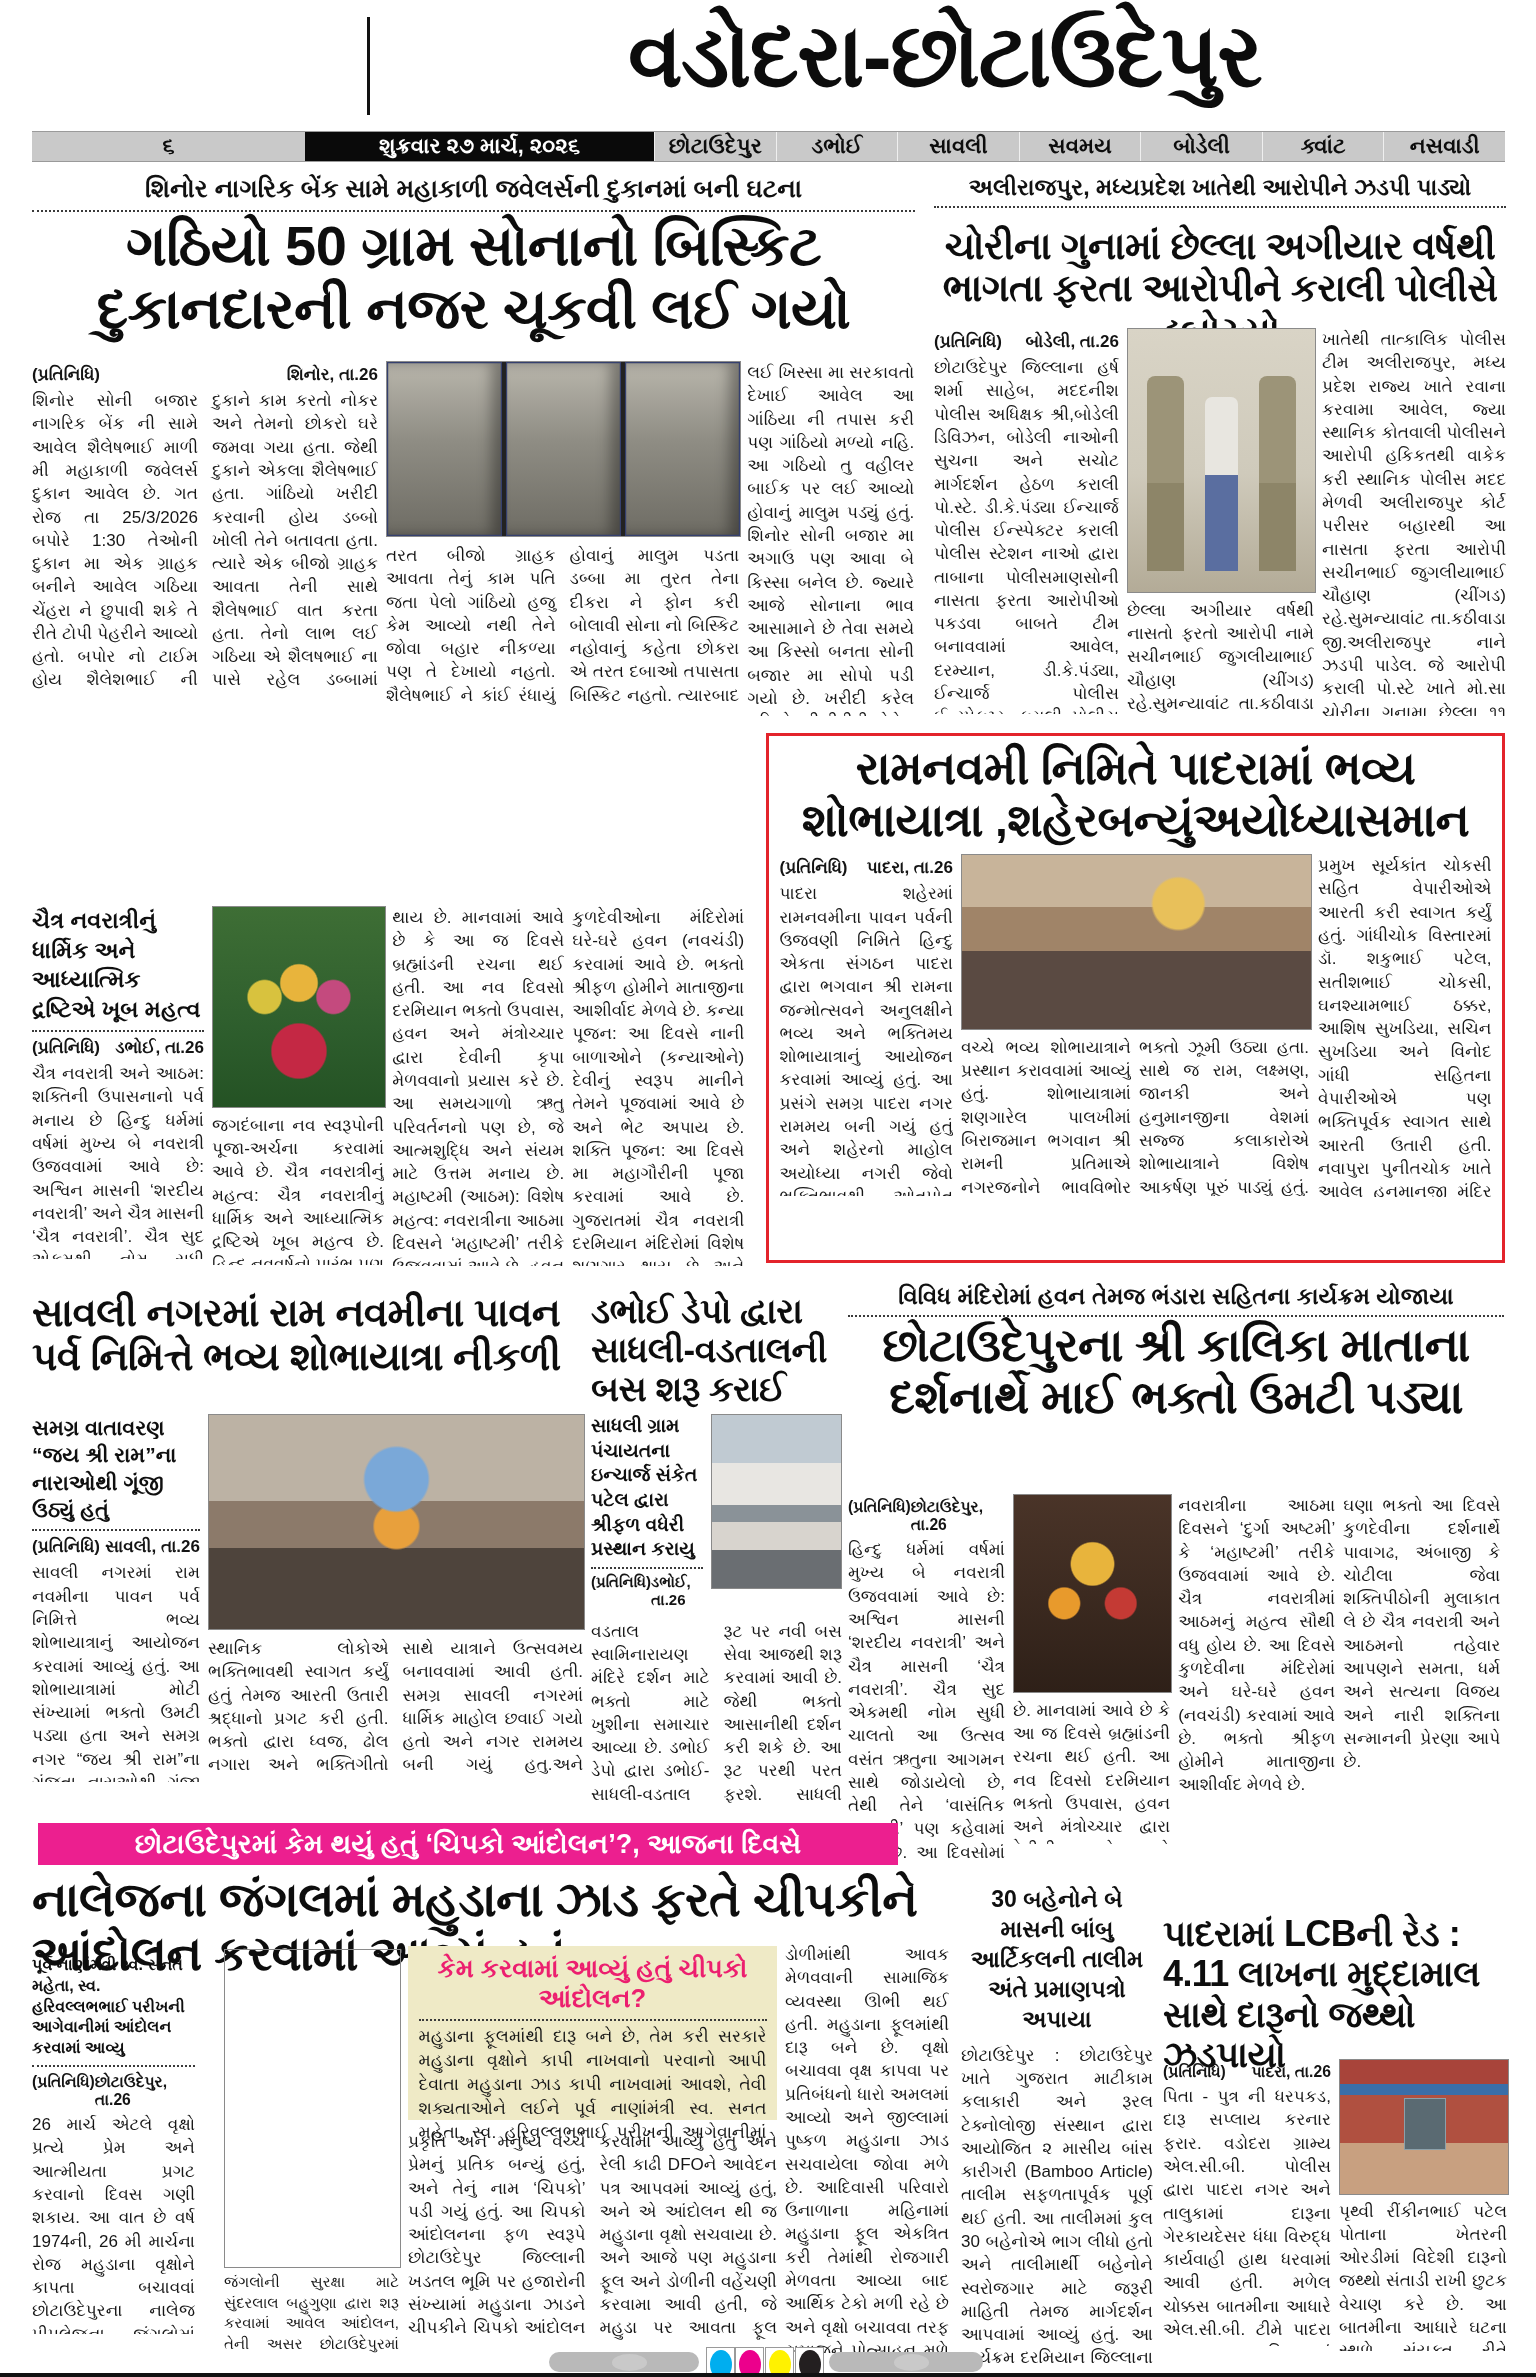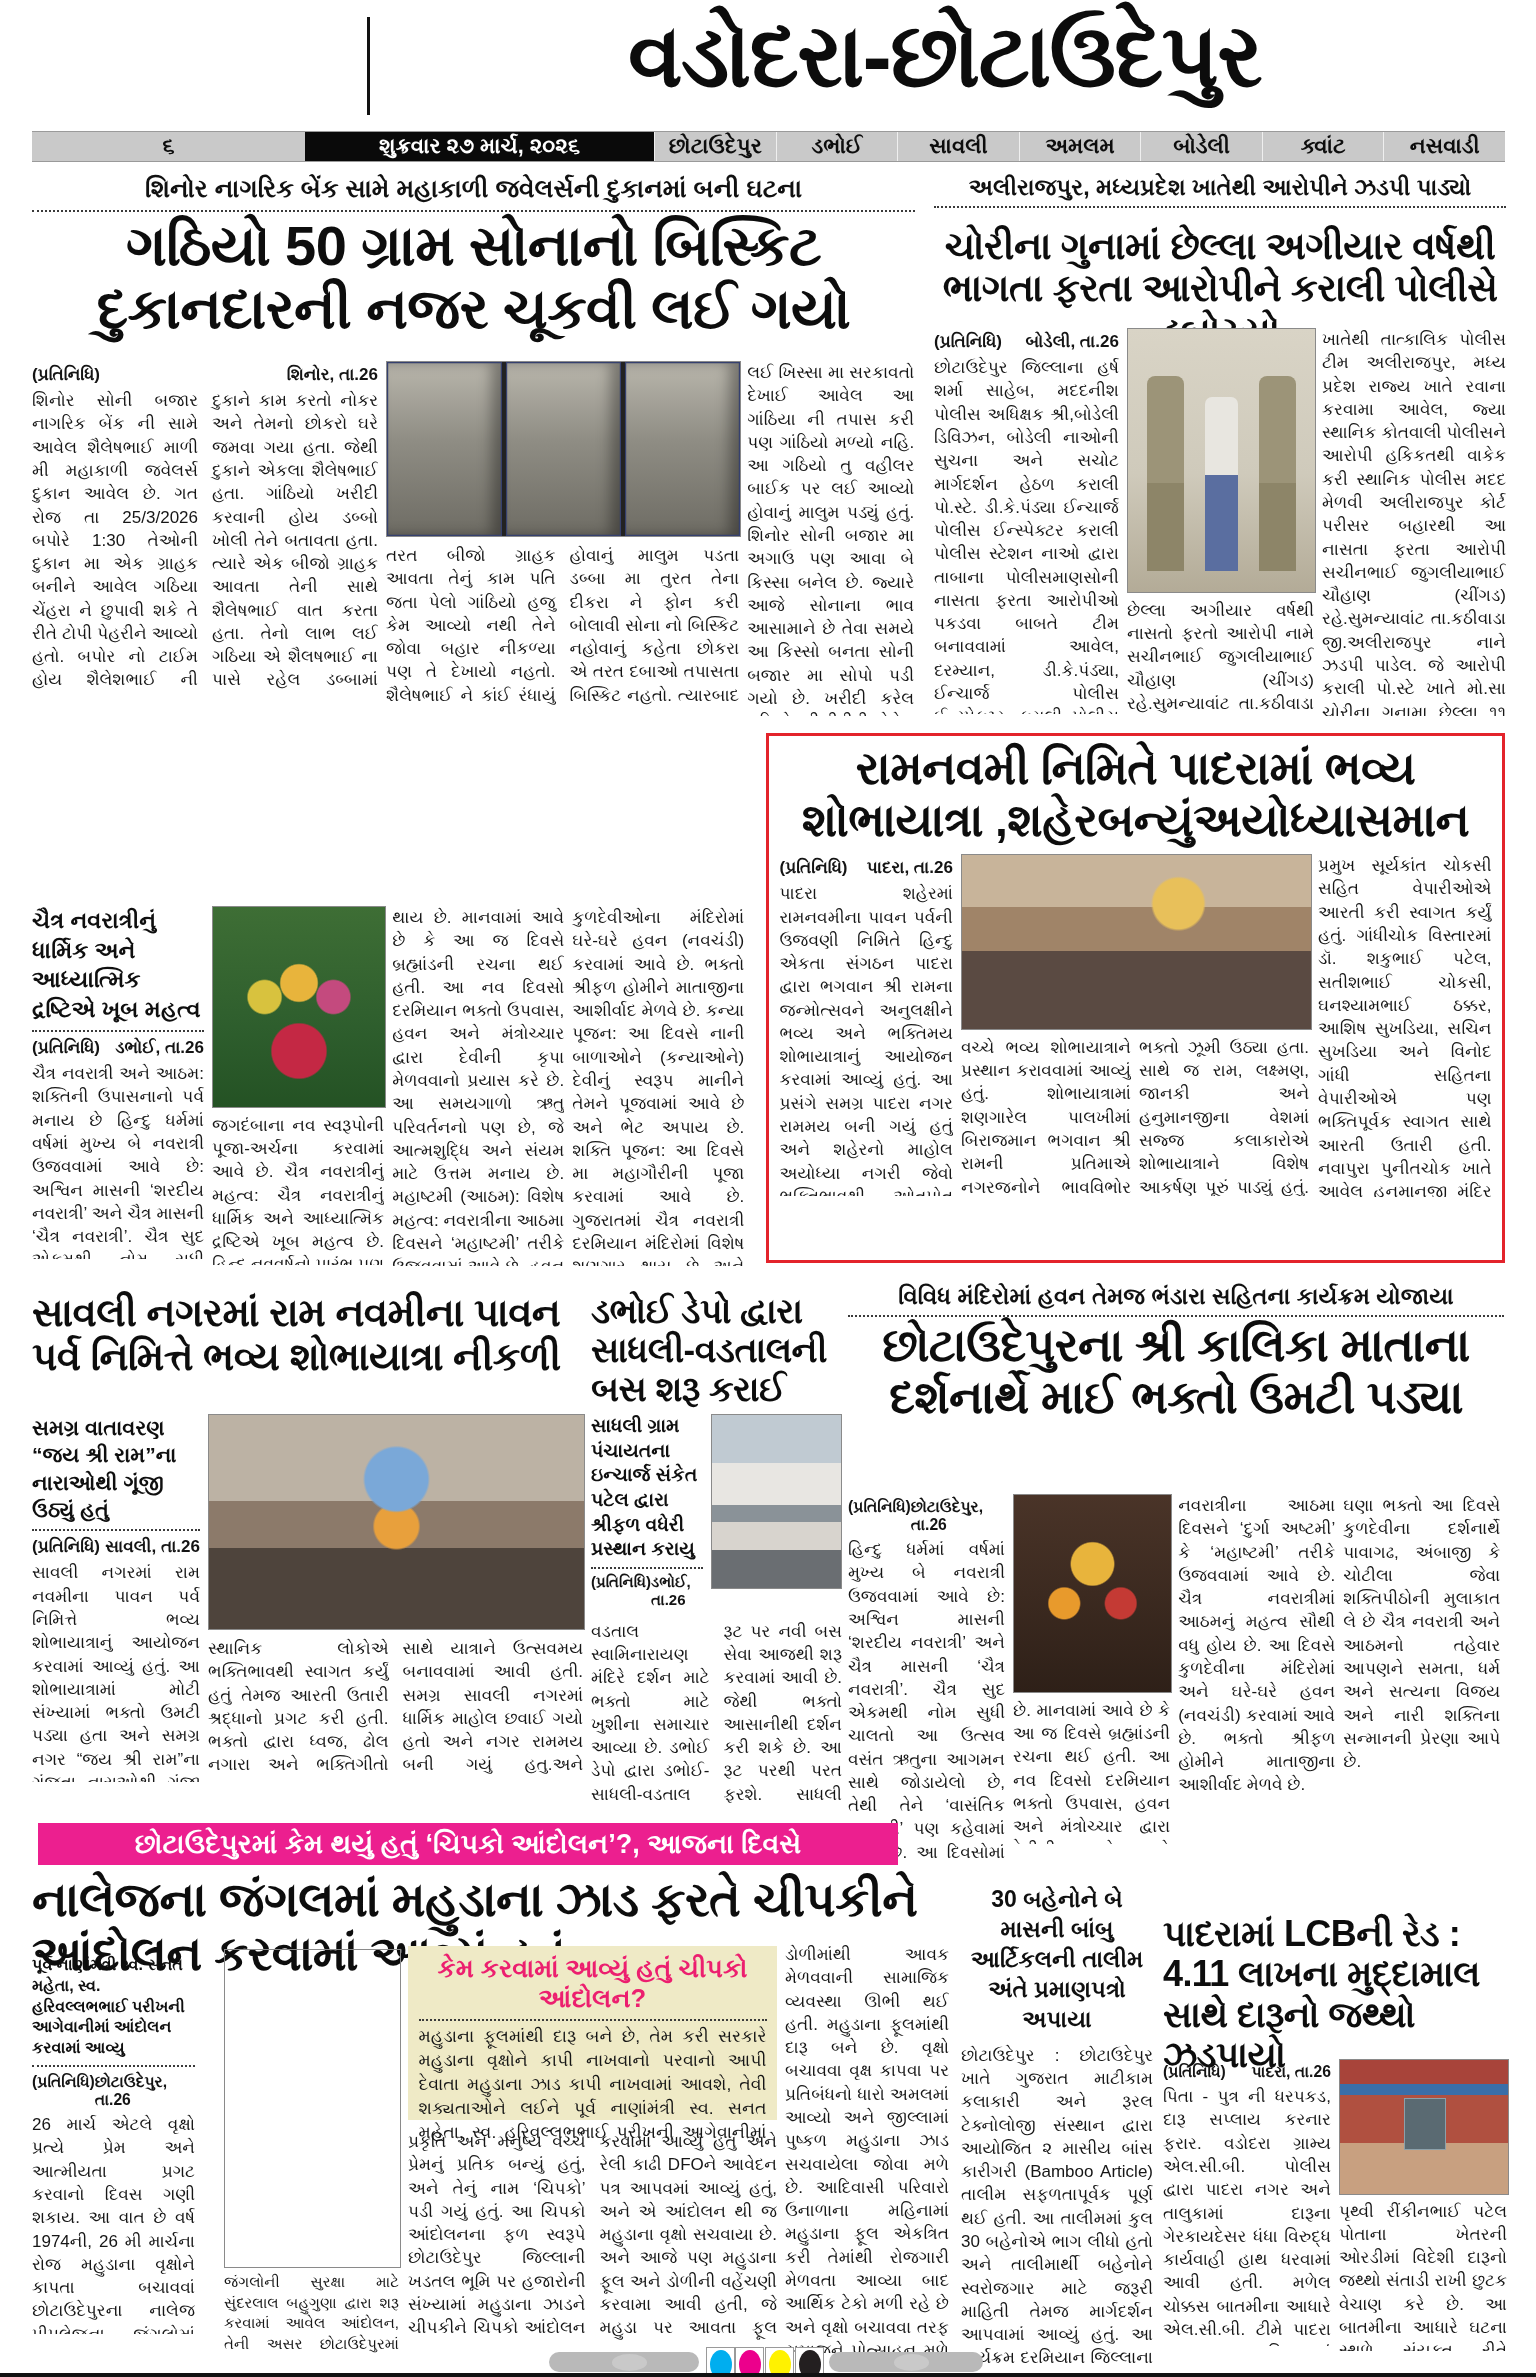--- a/index.html
+++ b/index.html
@@ -85,21 +85,21 @@
 
   <div class="abs vdiv" style="left:367px;top:17.4px;width:2.9px;height:98px;"></div>
   <div class="abs page-title" style="left:378px;top:8.1px;width:1133px;height:113px;">વડોદરા-છોટાઉદેપુર</div>
 
   <div class="abs datebar" style="left:32px;top:131px;width:1473px;">
     <div class="db-cell db-page">૬</div>
     <div class="db-cell db-date">શુક્રવાર ૨૭ માર્ચ, ૨૦૨૬</div>
     <div class="db-cell db-sec">છોટાઉદેપુર</div>
     <div class="db-cell db-sec">ડભોઈ</div>
     <div class="db-cell db-sec">સાવલી</div>
-    <div class="db-cell db-sec">અમલમ</div>
+    <div class="db-cell db-sec">સવમય</div>
     <div class="db-cell db-sec">બોડેલી</div>
     <div class="db-cell db-sec">ક્વાંટ</div>
     <div class="db-cell db-sec">નસવાડી</div>
   </div>
 
   <div class="abs" style="left:32px;top:174px;width:883px;">
     <div class="kicker" style="font-size:25px;">શિનોર નાગરિક બેંક સામે મહાકાળી જવેલર્સની દુકાનમાં બની ઘટના</div>
     <div class="dotrule" style="margin-top:5.8px;"></div>
     <div class="headline" style="font-size:56px;margin-top:3.5px;">ગઠિયો 50 ગ્રામ સોનાનો બિસ્કિટ દુકાનદારની નજર ચૂકવી લઈ ગયો</div>
   </div>

